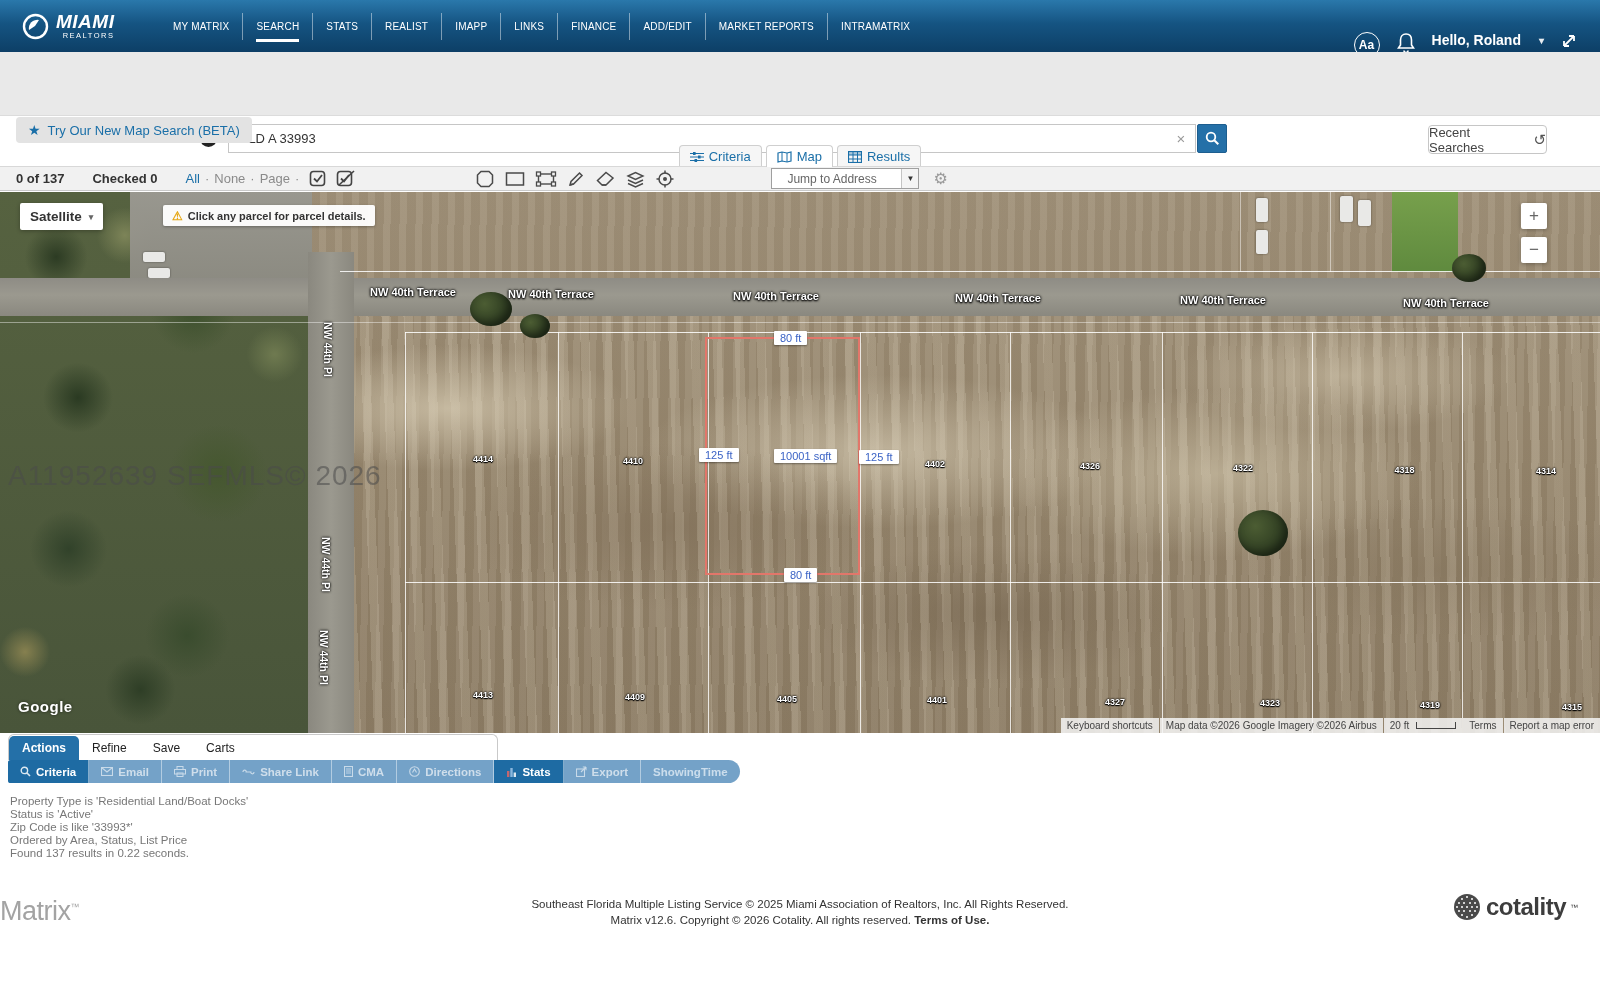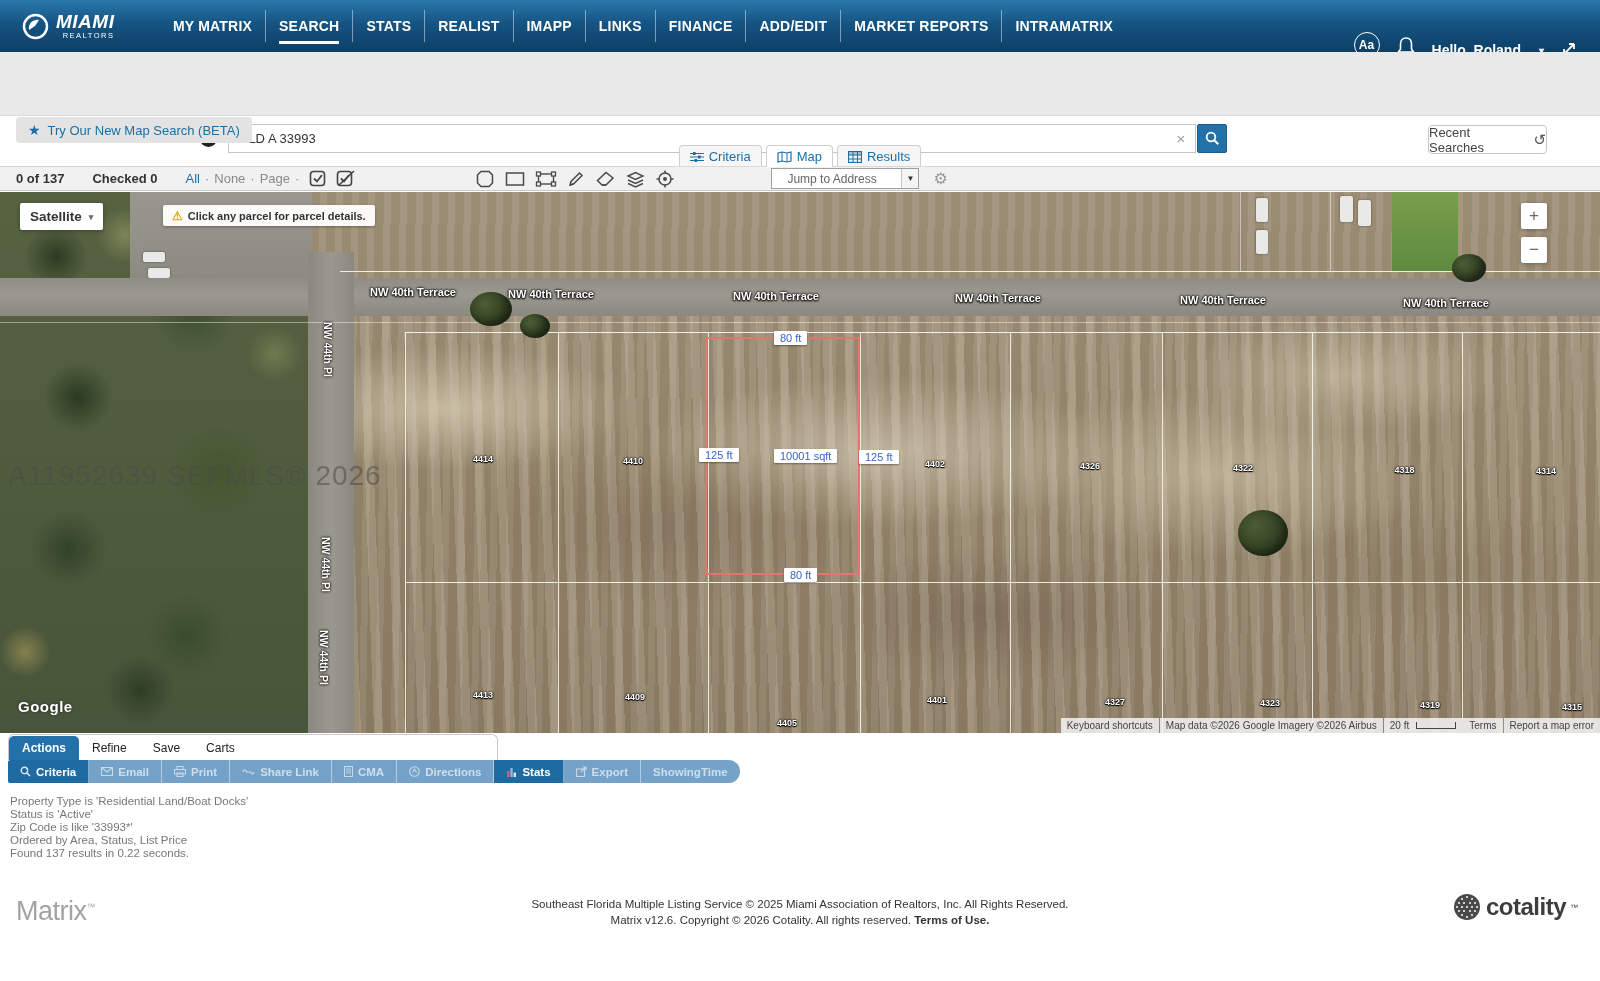--- a/index.html
+++ b/index.html
@@ -9,25 +9,25 @@
   
   .topnav { position:absolute; left:0; top:0; width:1600px; height:52px;
     background:linear-gradient(180deg,#2a78ab 0%,#155482 45%,#0d3f66 100%);
     display:flex; align-items:center; color:#fff; }
   .brand { display:flex; align-items:center; gap:7px; margin-left:22px; width:110px; }
   .brand-circle { width:27px; height:27px; flex:0 0 27px; }
   .brand-text { line-height:1; }
   .brand-miami { font-size:19px; font-weight:bold; font-style:italic; letter-spacing:0.5px; }
   .brand-realtors { font-size:7.5px; letter-spacing:1.5px; text-align:right; margin-top:1px; }
   .navitems { display:flex; align-items:center; margin-left:28px; }
-  .navitem { position:relative; padding:8px 13px; font-size:14px; font-weight:bold; letter-spacing:0.2px;
+  .navitem { position:relative; padding:8px 13px; font-size:10px; font-weight:normal; letter-spacing:0.2px;
     color:#fff; cursor:pointer; white-space:nowrap; }
   .navitem + .navitem { border-left:1px solid rgba(255,255,255,0.45); }
   .navitem.active::after { content:""; position:absolute; left:13px; right:13px; bottom:-2px; height:3px; background:#fff; }
-  .nav-right { margin-left:auto; display:flex; align-items:flex-end; gap:16px; margin-right:22px;margin-top:38px; }
+  .nav-right { margin-left:auto; display:flex; align-items:flex-start; gap:16px; margin-right:22px;margin-top:38px; }
   .aa-circle { width:26px; height:26px; border:1.5px solid #fff; border-radius:50%;
     display:flex; align-items:center; justify-content:center; font-size:12px; font-weight:bold; cursor:pointer; }
   .bell { width:20px; height:22px; cursor:pointer; }
   .greeting { font-size:14px; display:flex; align-items:center; gap:18px; cursor:pointer;font-weight:bold; }
   .caret { font-size:10px; opacity:0.9; }
   .resize-ic { width:18px; height:18px; cursor:pointer; }
 
   
   .searchrow { position:absolute; left:0; top:52px; width:1600px; height:64px; background:#e9e9e9;
     border-bottom:1px solid #dcdcdc; }
@@ -166,21 +166,21 @@
   .abtn.faded { color:#e8f1f8; opacity:0.75; border-right:none; }
   .abtn .ic { opacity:0.85; display:flex; }
 
   .criteria-summary { position:absolute; left:10px; top:795px; font-size:11.5px; color:#777; line-height:13px; }
 
   
   .footer-center { position:absolute; left:0; top:898px; width:1600px; text-align:center; font-size:11.5px;
     color:#333; line-height:12px; }
   .footer-center .l2 { margin-top:4px; }
   .terms-link { font-weight:bold; cursor:pointer; }
-  .matrix-logo { position:absolute; left:16px; top:896px; font-size:27px; color:#a3a3a3; letter-spacing:-0.5px; }
+  .matrix-logo { position:absolute; left:0; top:896px; font-size:27px; color:#a3a3a3; letter-spacing:-0.5px; }
   .matrix-tm { font-size:9px; vertical-align:super; }
   .cotality { position:absolute; right:22px; top:892px; display:flex; align-items:center; gap:4px; }
   .cotality-name { font-size:24px; font-weight:bold; color:#3d3d3d; letter-spacing:-0.5px; }
   .cotality-tm { font-size:8px; vertical-align:super; color:#3d3d3d; }
 </style>
 </head>
 <body>
 
 <div class="page">
 
@@ -391,21 +391,21 @@
     <div class="pnum" style="left:483px; top:262px;">4414</div>
     <div class="pnum" style="left:633px; top:264px;">4410</div>
     <div class="pnum" style="left:935px; top:267px;">4402</div>
     <div class="pnum" style="left:1090px; top:269px;">4326</div>
     <div class="pnum" style="left:1243px; top:271px;">4322</div>
     <div class="pnum" style="left:1393px; top:273px;padding-left:23px;">4318</div>
     <div class="pnum" style="left:1546px; top:274px;">4314</div>
 
     <div class="pnum" style="left:483px; top:498px;">4413</div>
     <div class="pnum" style="left:635px; top:500px;">4409</div>
-    <div class="pnum" style="left:787px; top:526px;">4405</div>
+    <div class="pnum" style="left:787px; top:502px;">4405</div>
     <div class="pnum" style="left:937px; top:503px;">4401</div>
     <div class="pnum" style="left:1115px; top:505px;">4327</div>
     <div class="pnum" style="left:1270px; top:506px;">4323</div>
     <div class="pnum" style="left:1430px; top:508px;">4319</div>
     <div class="pnum" style="left:1572px; top:510px;">4315</div>
 
     <div class="red-parcel"></div>
     <div class="mlabel" style="left:760px; top:139px;">80 ft</div>
     <div class="mlabel" style="left:685px; top:256px;">125 ft</div>
     <div class="mlabel" style="left:760px; top:257px;">10001 sqft</div>

